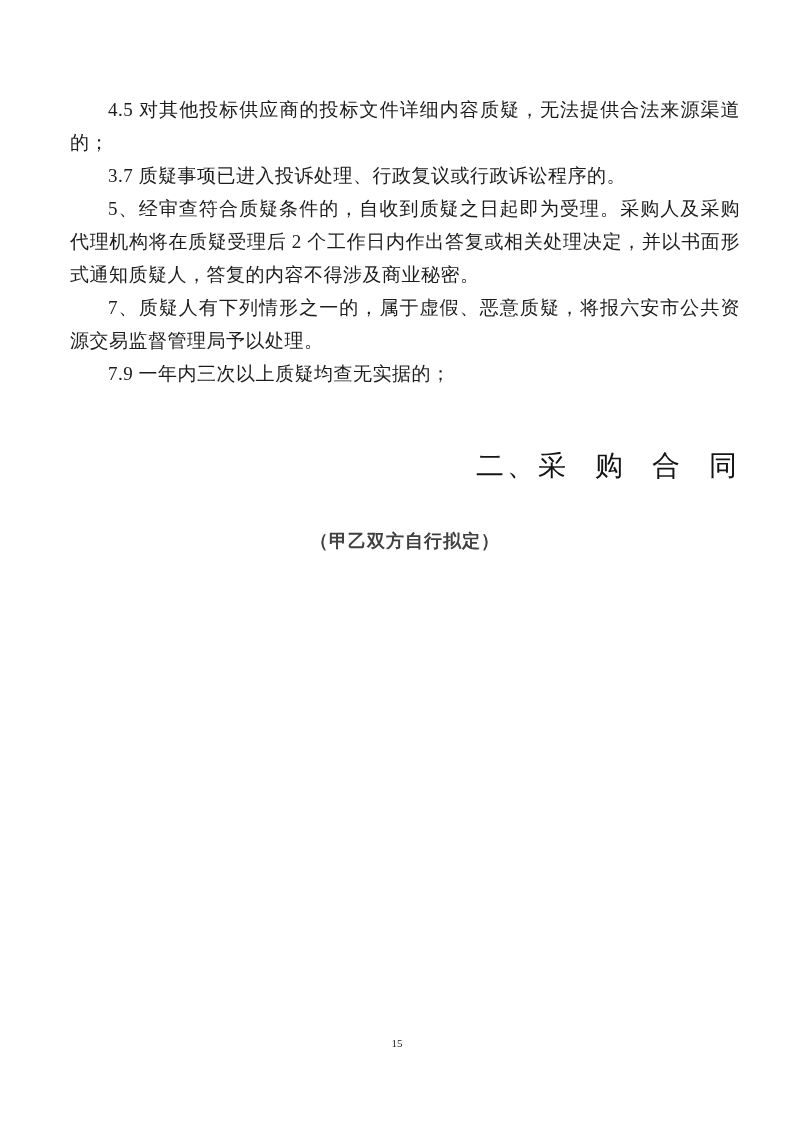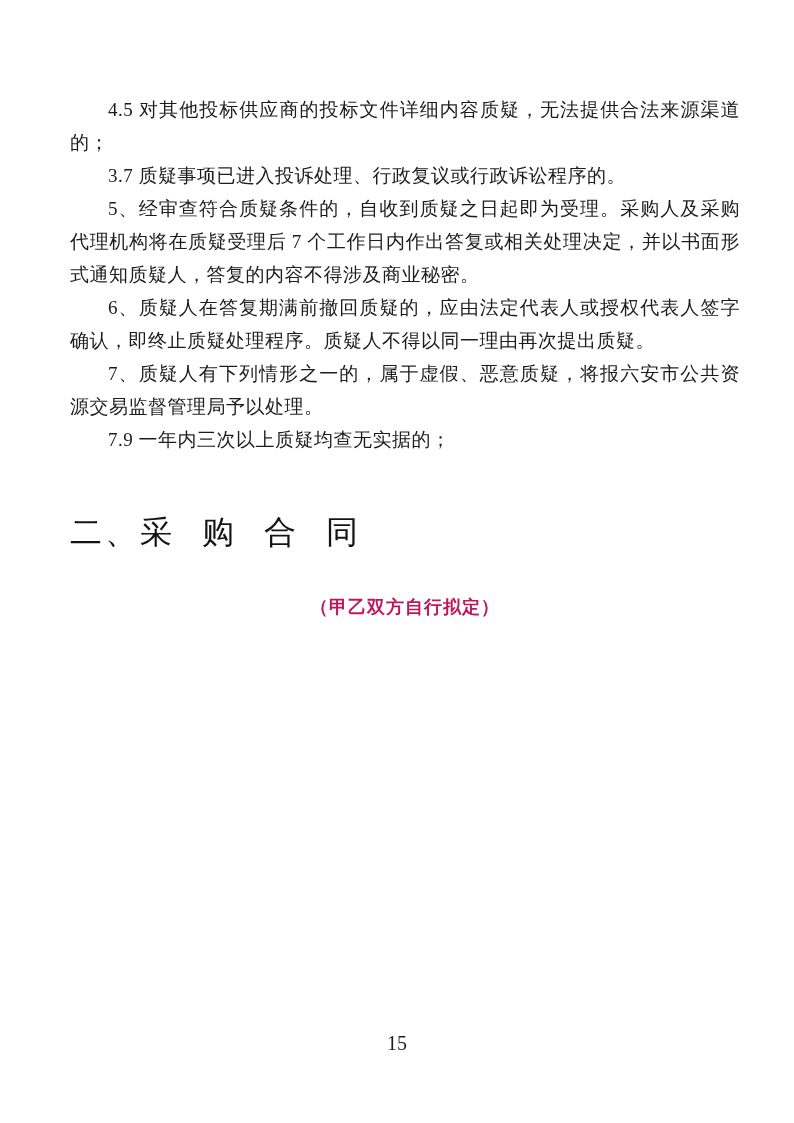--- a/index.html
+++ b/index.html
@@ -22,58 +22,57 @@
   .body-text .para {
     margin: 0;
     font-size: 19px;
     line-height: 33px;
     text-align: justify;
     text-indent: 2em;
     letter-spacing: 0.5px;
   }
   .section-title {
     margin: 55px 0 0 0;
-    font-size: 32px;
+    font-size: 28px;
     line-height: 42px;
     font-weight: normal;
-    text-align: left;
+    text-align: right;
     letter-spacing: 3px;
     word-spacing: 16px;
     color: #141414;
   }
   .section-subtitle {
     margin-top: 41px;
     font-size: 18px;
     line-height: 26px;
     font-weight: bold;
     text-align: center;
     letter-spacing: 1px;
-    color: #be185d;
+    color: #404040;
   }
   .page-number {
     position: absolute;
     left: 0;
     right: 0;
     top: 1033px;
     text-align: center;
-    font-size: 20px;
+    font-size: 11px;
     line-height: 20px;
     color: #1c1c1c;
   }
 </style>
 </head>
 <body>
 
 <div class="page">
 
   <div class="body-text">
     <p class="para">4.5 对其他投标供应商的投标文件详细内容质疑，无法提供合法来源渠道的；</p>
     <p class="para">3.7 质疑事项已进入投诉处理、行政复议或行政诉讼程序的。</p>
-    <p class="para">5、经审查符合质疑条件的，自收到质疑之日起即为受理。采购人及采购代理机构将在质疑受理后 7 个工作日内作出答复或相关处理决定，并以书面形式通知质疑人，答复的内容不得涉及商业秘密。</p>
-    <p class="para">6、质疑人在答复期满前撤回质疑的，应由法定代表人或授权代表人签字确认，即终止质疑处理程序。质疑人不得以同一理由再次提出质疑。</p>
+    <p class="para">5、经审查符合质疑条件的，自收到质疑之日起即为受理。采购人及采购代理机构将在质疑受理后 2 个工作日内作出答复或相关处理决定，并以书面形式通知质疑人，答复的内容不得涉及商业秘密。</p>
     <p class="para">7、质疑人有下列情形之一的，属于虚假、恶意质疑，将报六安市公共资源交易监督管理局予以处理。</p>
     <p class="para">7.9 一年内三次以上质疑均查无实据的；</p>
   </div>
 
   <h1 class="section-title">二、采 购 合 同</h1>
 
   <div class="section-subtitle">（甲乙双方自行拟定）</div>
 
   <div class="page-number">15</div>
 

